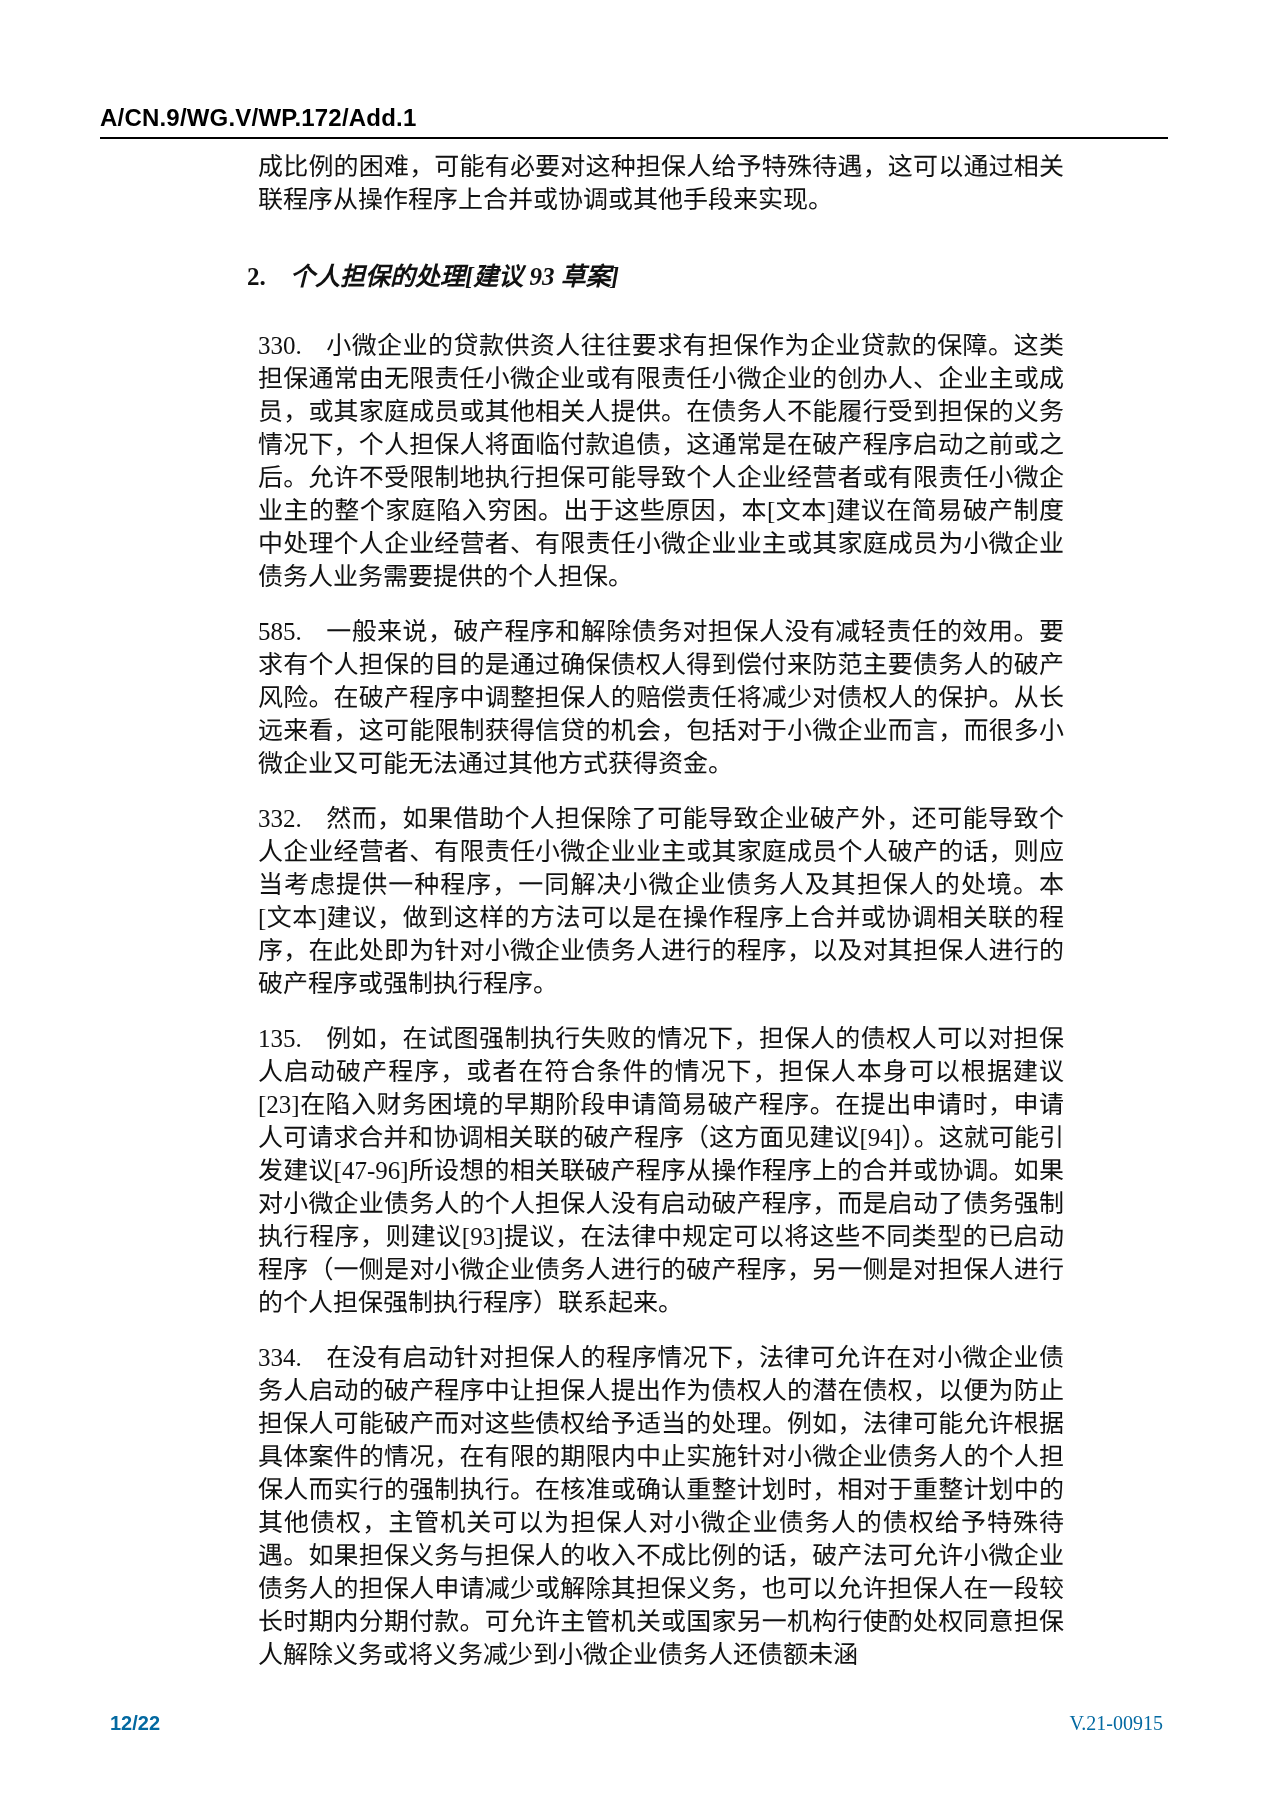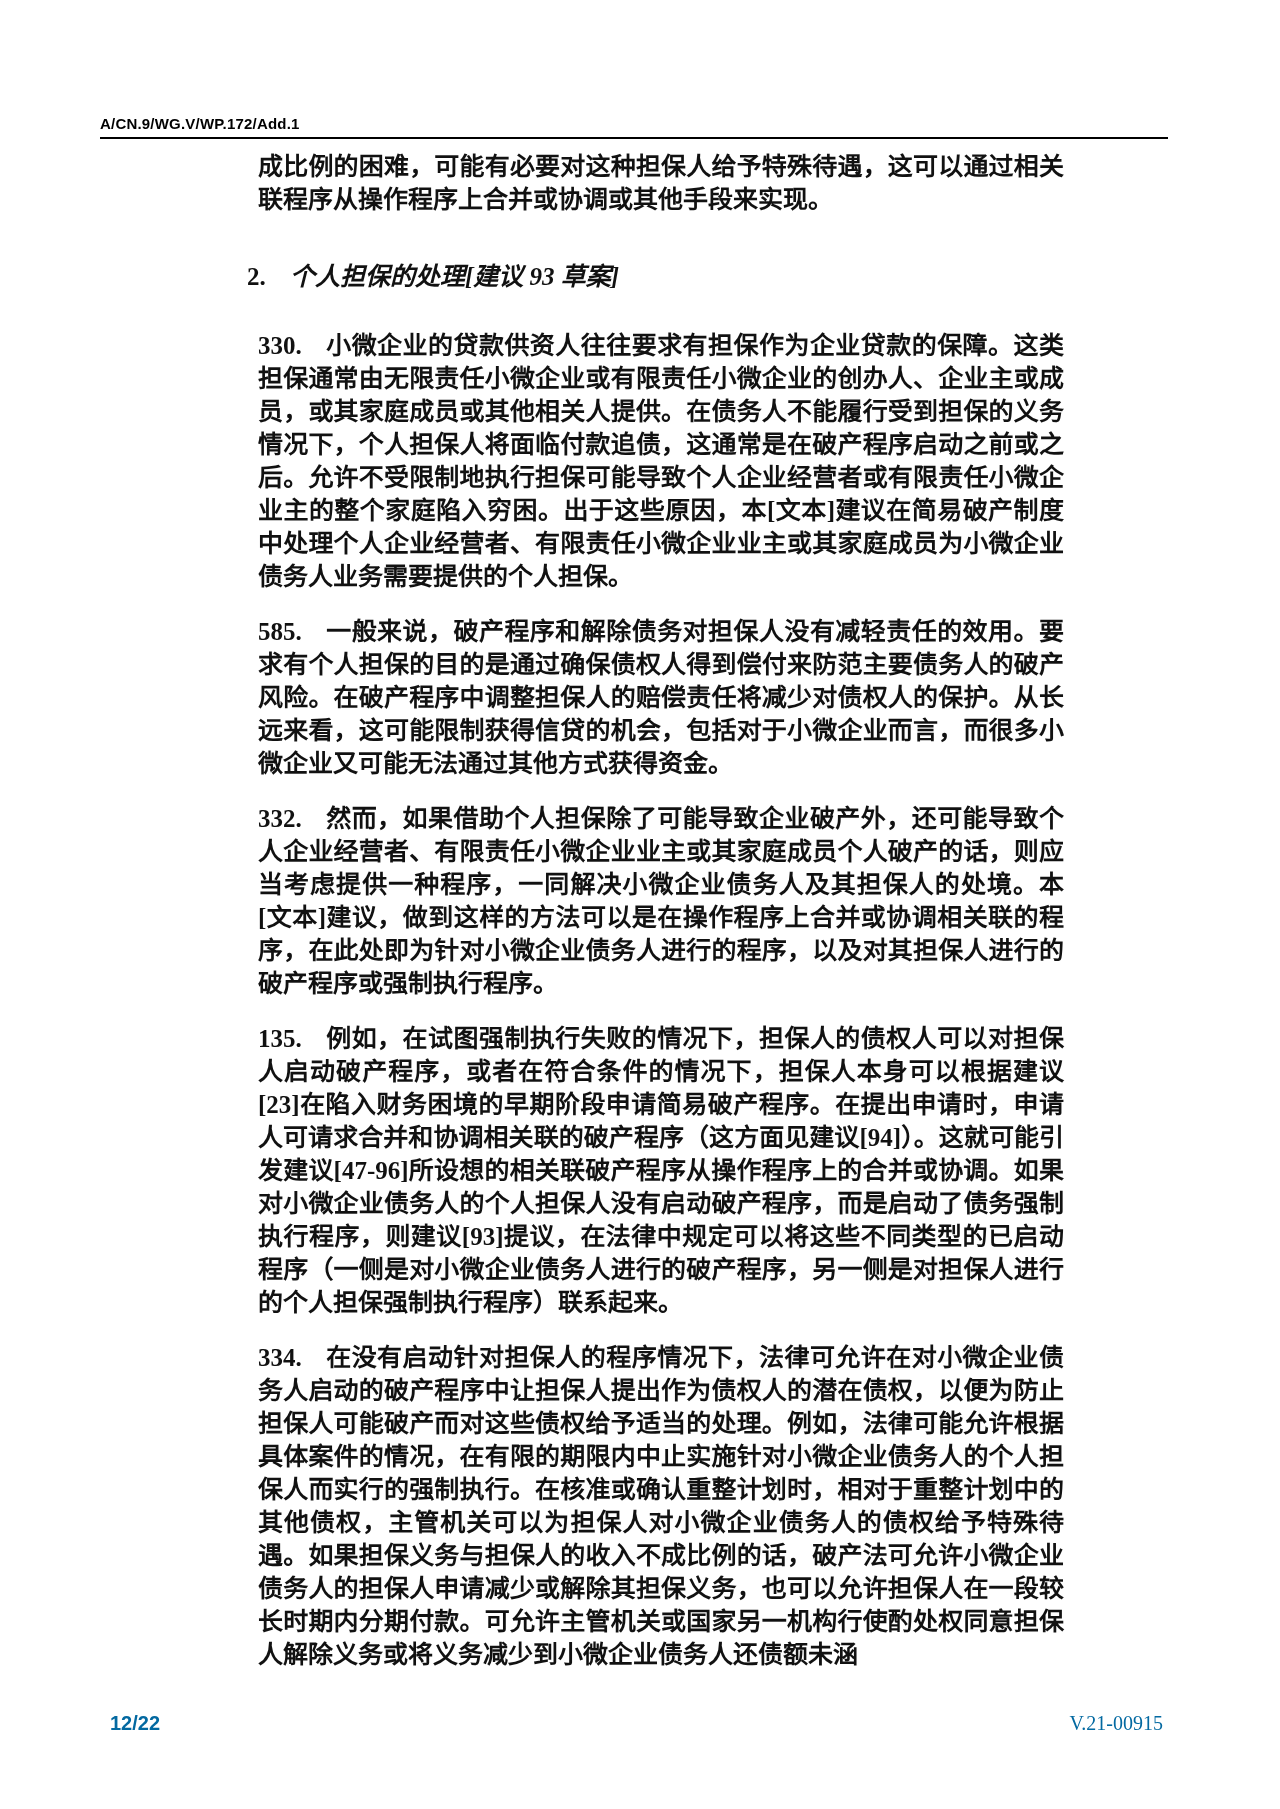--- a/index.html
+++ b/index.html
@@ -12,24 +12,24 @@
     width: 1280px;
     height: 1809px;
     background: #ffffff;
     overflow: hidden;
     font-family: "Liberation Serif", "DejaVu Serif", serif;
     color: #111111;
   }
   .doc-header {
     position: absolute;
     left: 100px;
-    top: 112px;
+    top: 106px;
     font-family: "Liberation Sans", "DejaVu Sans", sans-serif;
     font-weight: bold;
-    font-size: 15px;
+    font-size: 24px;
     line-height: 24px;
     color: #000000;
     letter-spacing: 0.2px;
   }
   .header-rule {
     position: absolute;
     left: 100px;
     top: 137px;
     width: 1068px;
     height: 0;
@@ -39,21 +39,20 @@
     position: absolute;
     left: 258px;
     top: 150px;
     width: 806px;
     font-size: 25px;
     line-height: 33px;
     text-align: justify;
   }
   .body-col p {
     margin: 0 0 22px 0;
-    font-weight: bold;
   }
   .p-num {
     margin-right: 24px;
   }
   .section-heading {
     display: flex;
     margin: 44px 0 36px -11px;
     font-weight: bold;
     font-size: 25px;
     line-height: 33px;

